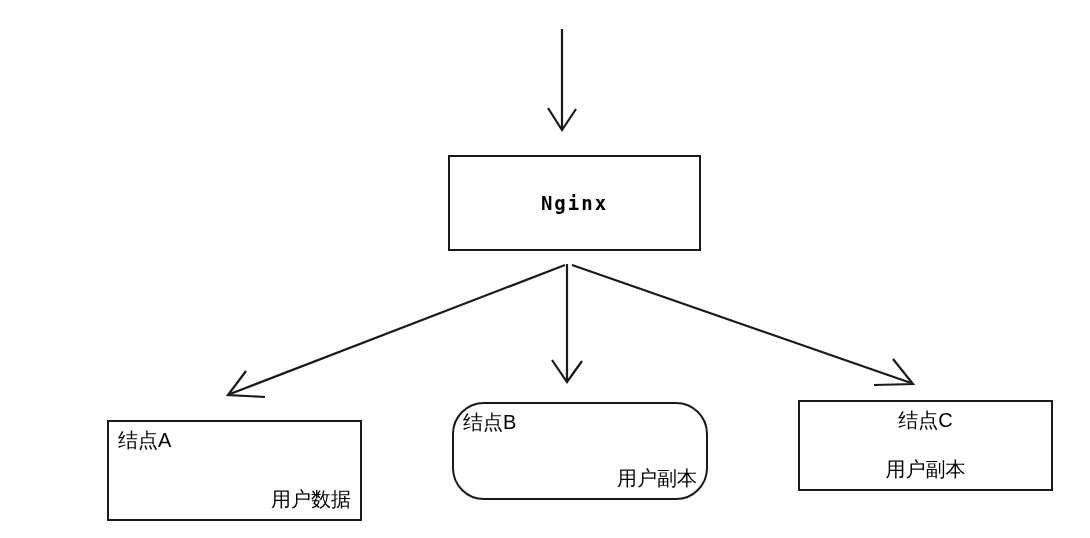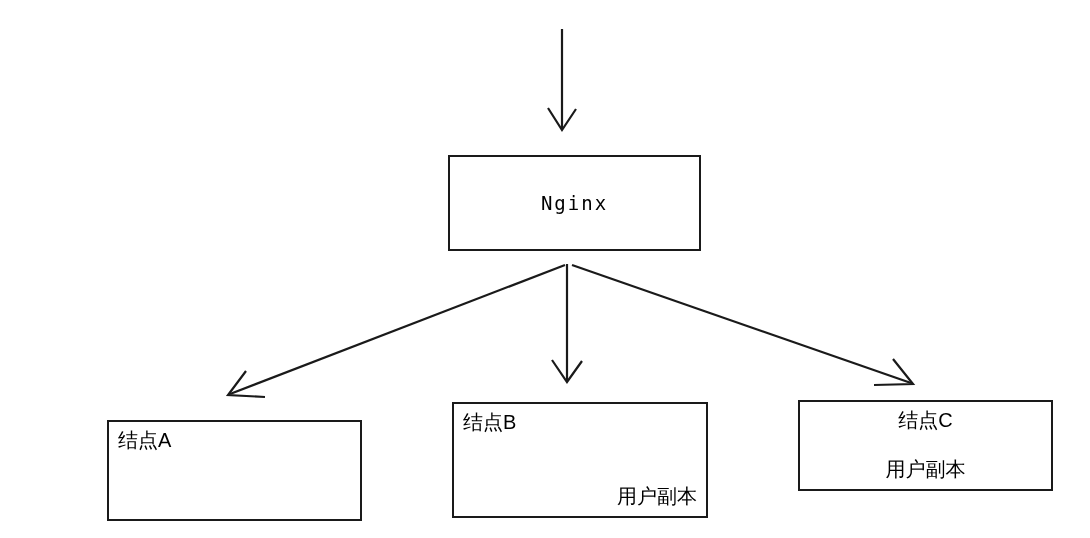--- a/index.html
+++ b/index.html
@@ -35,20 +35,21 @@
   }
   
   #box-nginx {
     left: 448px;
     top: 155px;
     width: 253px;
     height: 96px;
     display: flex;
     align-items: center;
     justify-content: center;
+    font-weight: bold;
   }
   .root-label {
     font-family: "DejaVu Sans Mono", "Liberation Mono", monospace;
     font-size: 19px;
     letter-spacing: 2px;
     color: #000000;
     white-space: nowrap;
   }
   
   .leaf-box {
@@ -60,21 +61,22 @@
   #box-node-a {
     left: 107px;
     top: 420px;
     width: 255px;
     height: 101px;
   }
   #box-node-b {
     left: 452px;
     top: 402px;
     width: 256px;
-    height: 116px;
+    height: 98px;
+    border-radius: 32px;
   }
   #box-node-c {
     left: 798px;
     top: 400px;
     width: 255px;
     height: 91px;
     align-items: center;
   }
   .leaf-title {
     text-align: left;
@@ -118,20 +120,21 @@
       <polyline points="893,359 913,384 874,385" stroke="#1a1a1a" stroke-width="2.2" fill="none" stroke-linecap="butt" stroke-linejoin="miter"></polyline>
     </g>
   </svg>
 
   <div class="node-box" id="box-nginx">
     <span class="root-label">Nginx</span>
   </div>
 
   <div class="node-box leaf-box" id="box-node-a">
     <span class="leaf-title">结点A</span>
+    <span class="leaf-role">用户数据</span>
   </div>
 
   <div class="node-box leaf-box" id="box-node-b">
     <span class="leaf-title">结点B</span>
     <span class="leaf-role">用户副本</span>
   </div>
 
   <div class="node-box leaf-box" id="box-node-c">
     <span class="leaf-title">结点C</span>
     <span class="leaf-role">用户副本</span>

